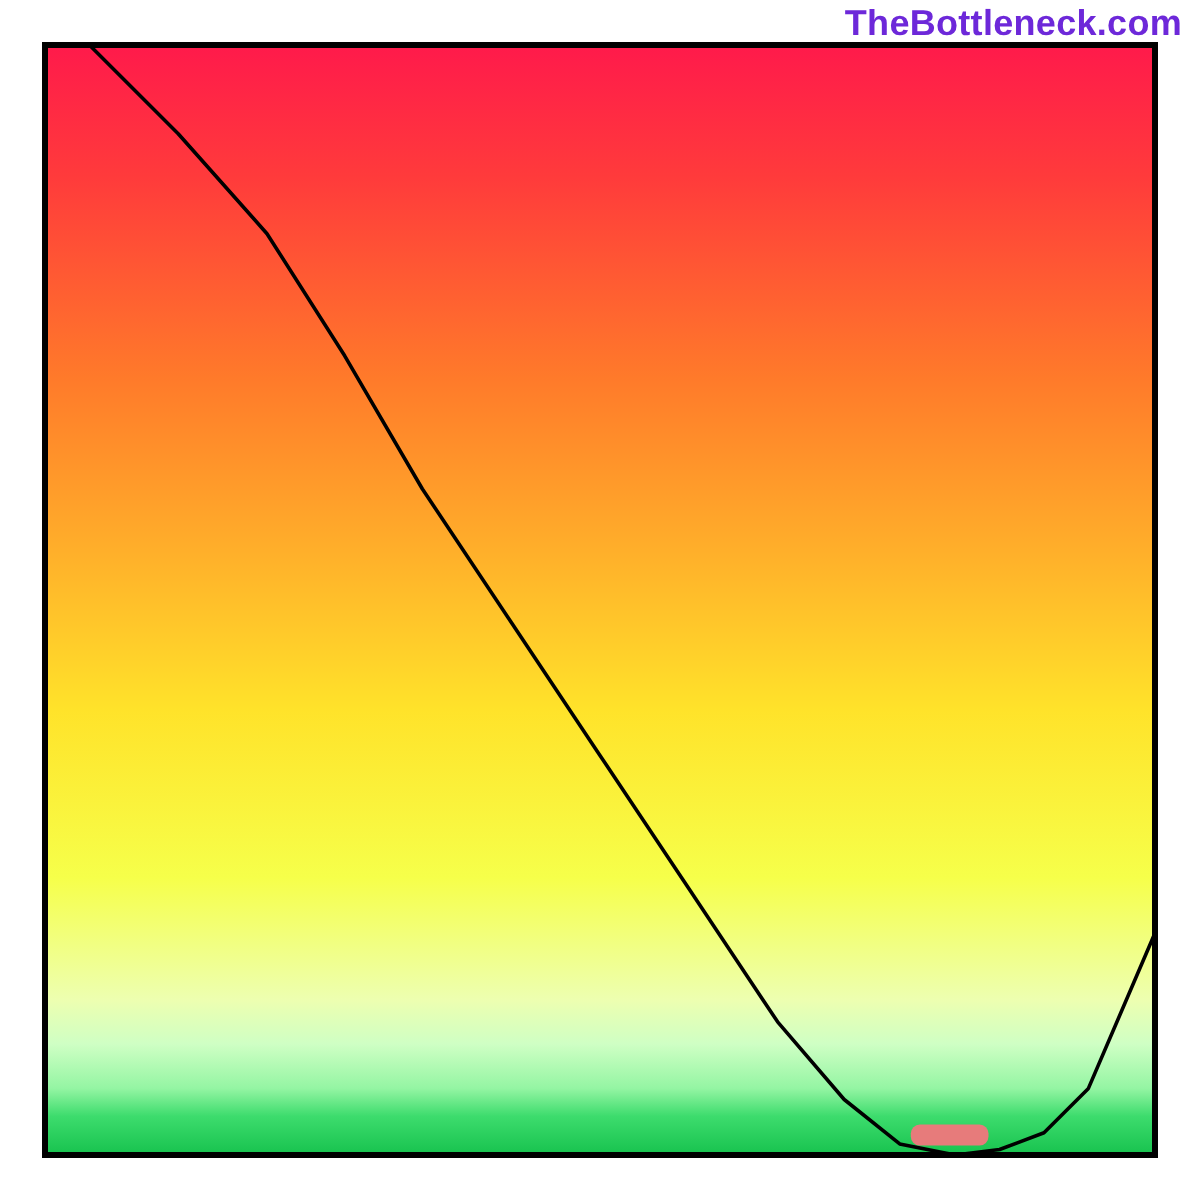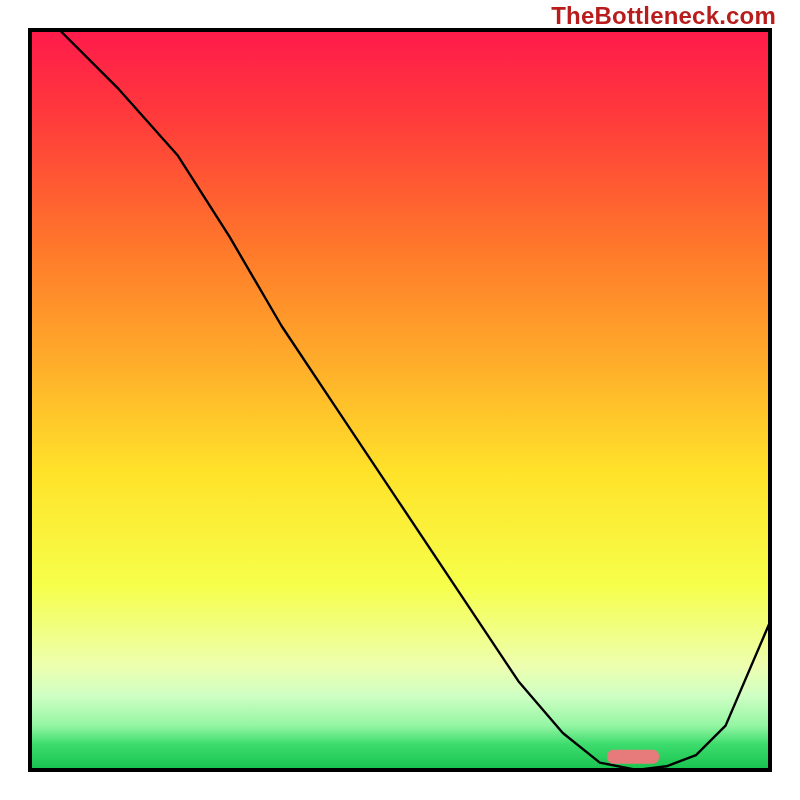--- a/index.html
+++ b/index.html
@@ -11,25 +11,25 @@
     overflow: hidden;
   }
   .wrap {
     position: relative;
     width: 800px;
     height: 800px;
   }
   .watermark {
     position: absolute;
     top: 2px;
-    right: 24px;
+    right: 12px;
     font-family: Arial, Helvetica, sans-serif;
     font-size: 24px;
     font-weight: bold;
-    color: #b91c1c;
+    color: #6d28d9;
     letter-spacing: 0.2px;
   }
   svg.plot {
     position: absolute;
     left: 0;
     top: 0;
     width: 800px;
     height: 800px;
   }
 </style>

